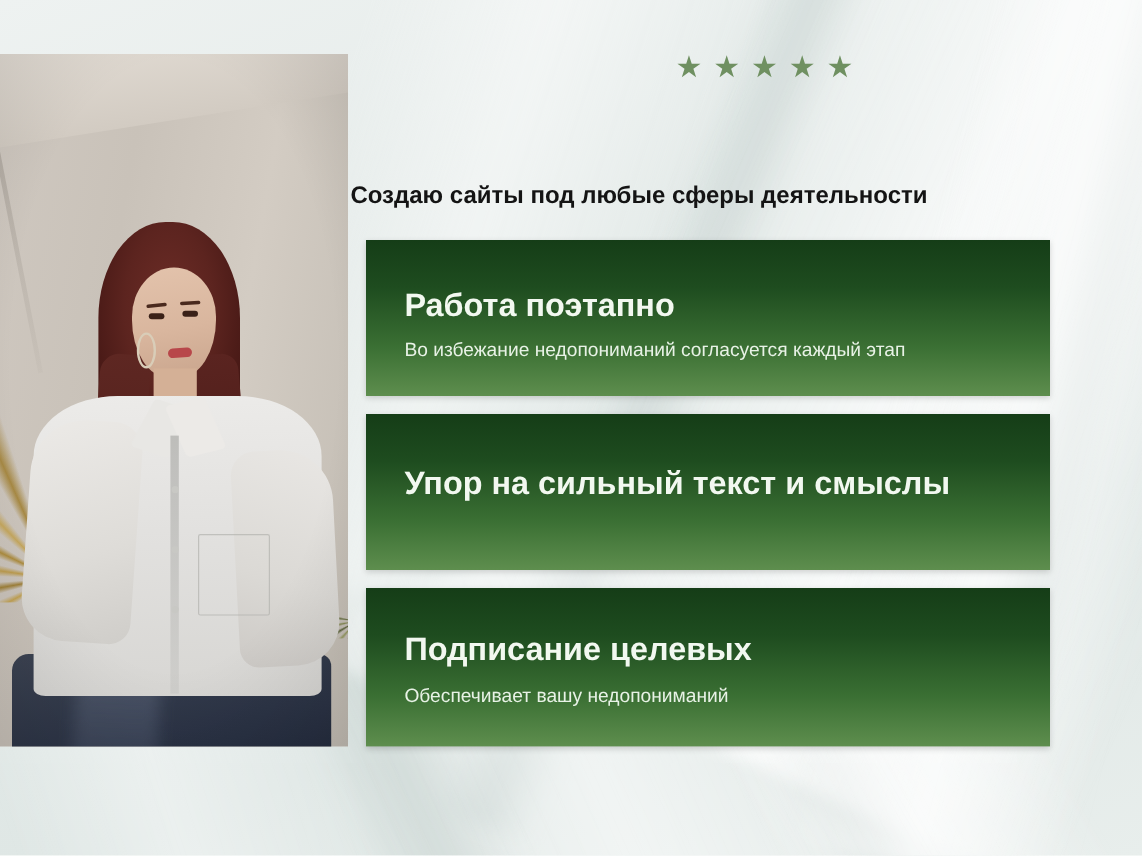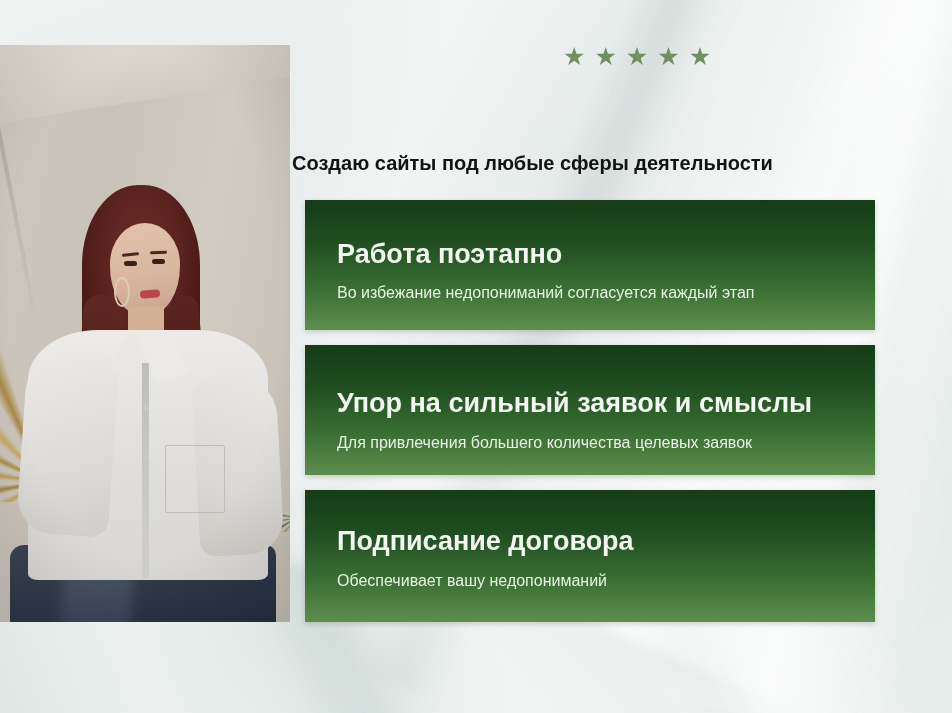--- a/index.html
+++ b/index.html
@@ -323,22 +323,21 @@
   </div>
 
   <div class="tagline">Создаю сайты под любые сферы деятельности</div>
 
   <div class="cards">
     <div class="card c1">
       <div class="card-title">Работа поэтапно</div>
       <div class="card-sub">Во избежание недопониманий согласуется каждый этап</div>
     </div>
     <div class="card c2">
-      <div class="card-title">Упор на сильный заявок и смыслы</div>
-      <div class="card-sub">Для привлечения большего количества целевых заявок</div>
+      <div class="card-title">Упор на сильный текст и смыслы</div>
     </div>
     <div class="card c3">
-      <div class="card-title">Подписание договора</div>
+      <div class="card-title">Подписание целевых</div>
       <div class="card-sub">Обеспечивает вашу недопониманий</div>
     </div>
   </div>
 
 </div>
 
 </body></html>

